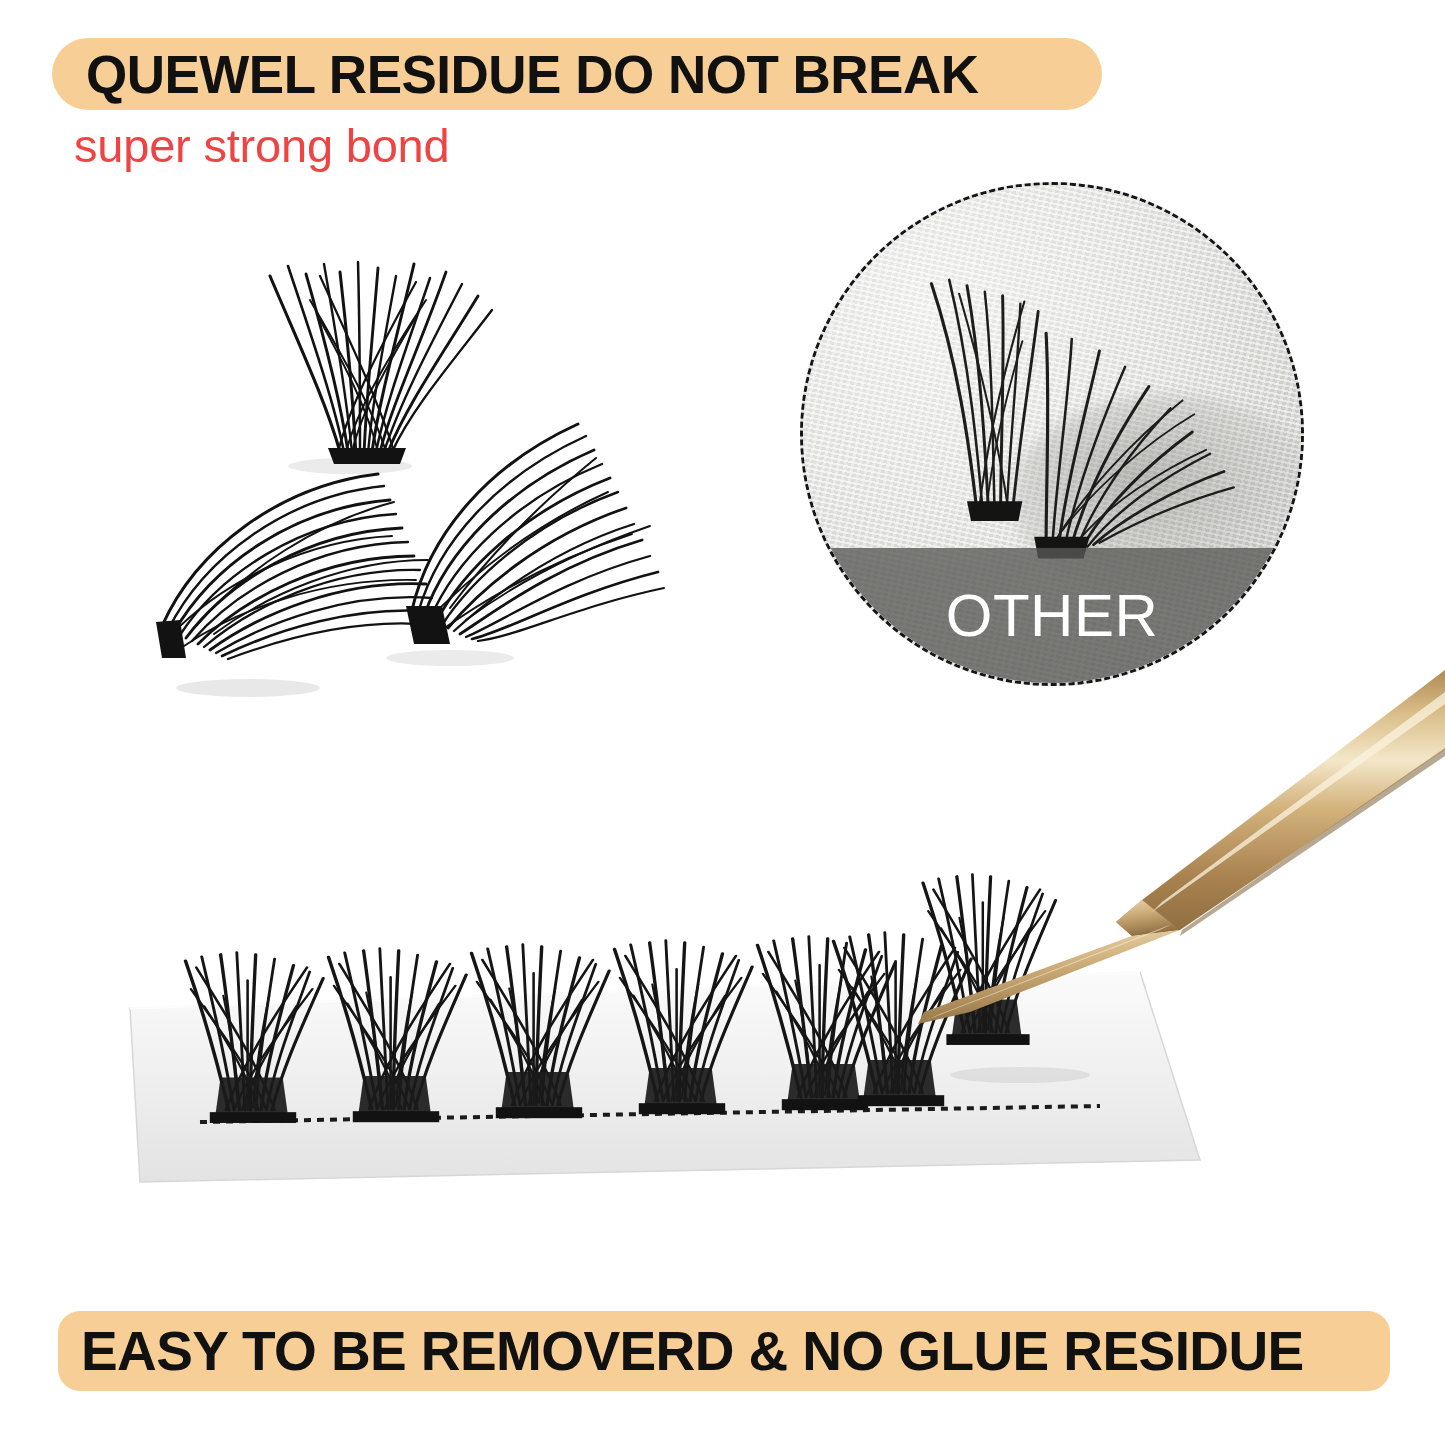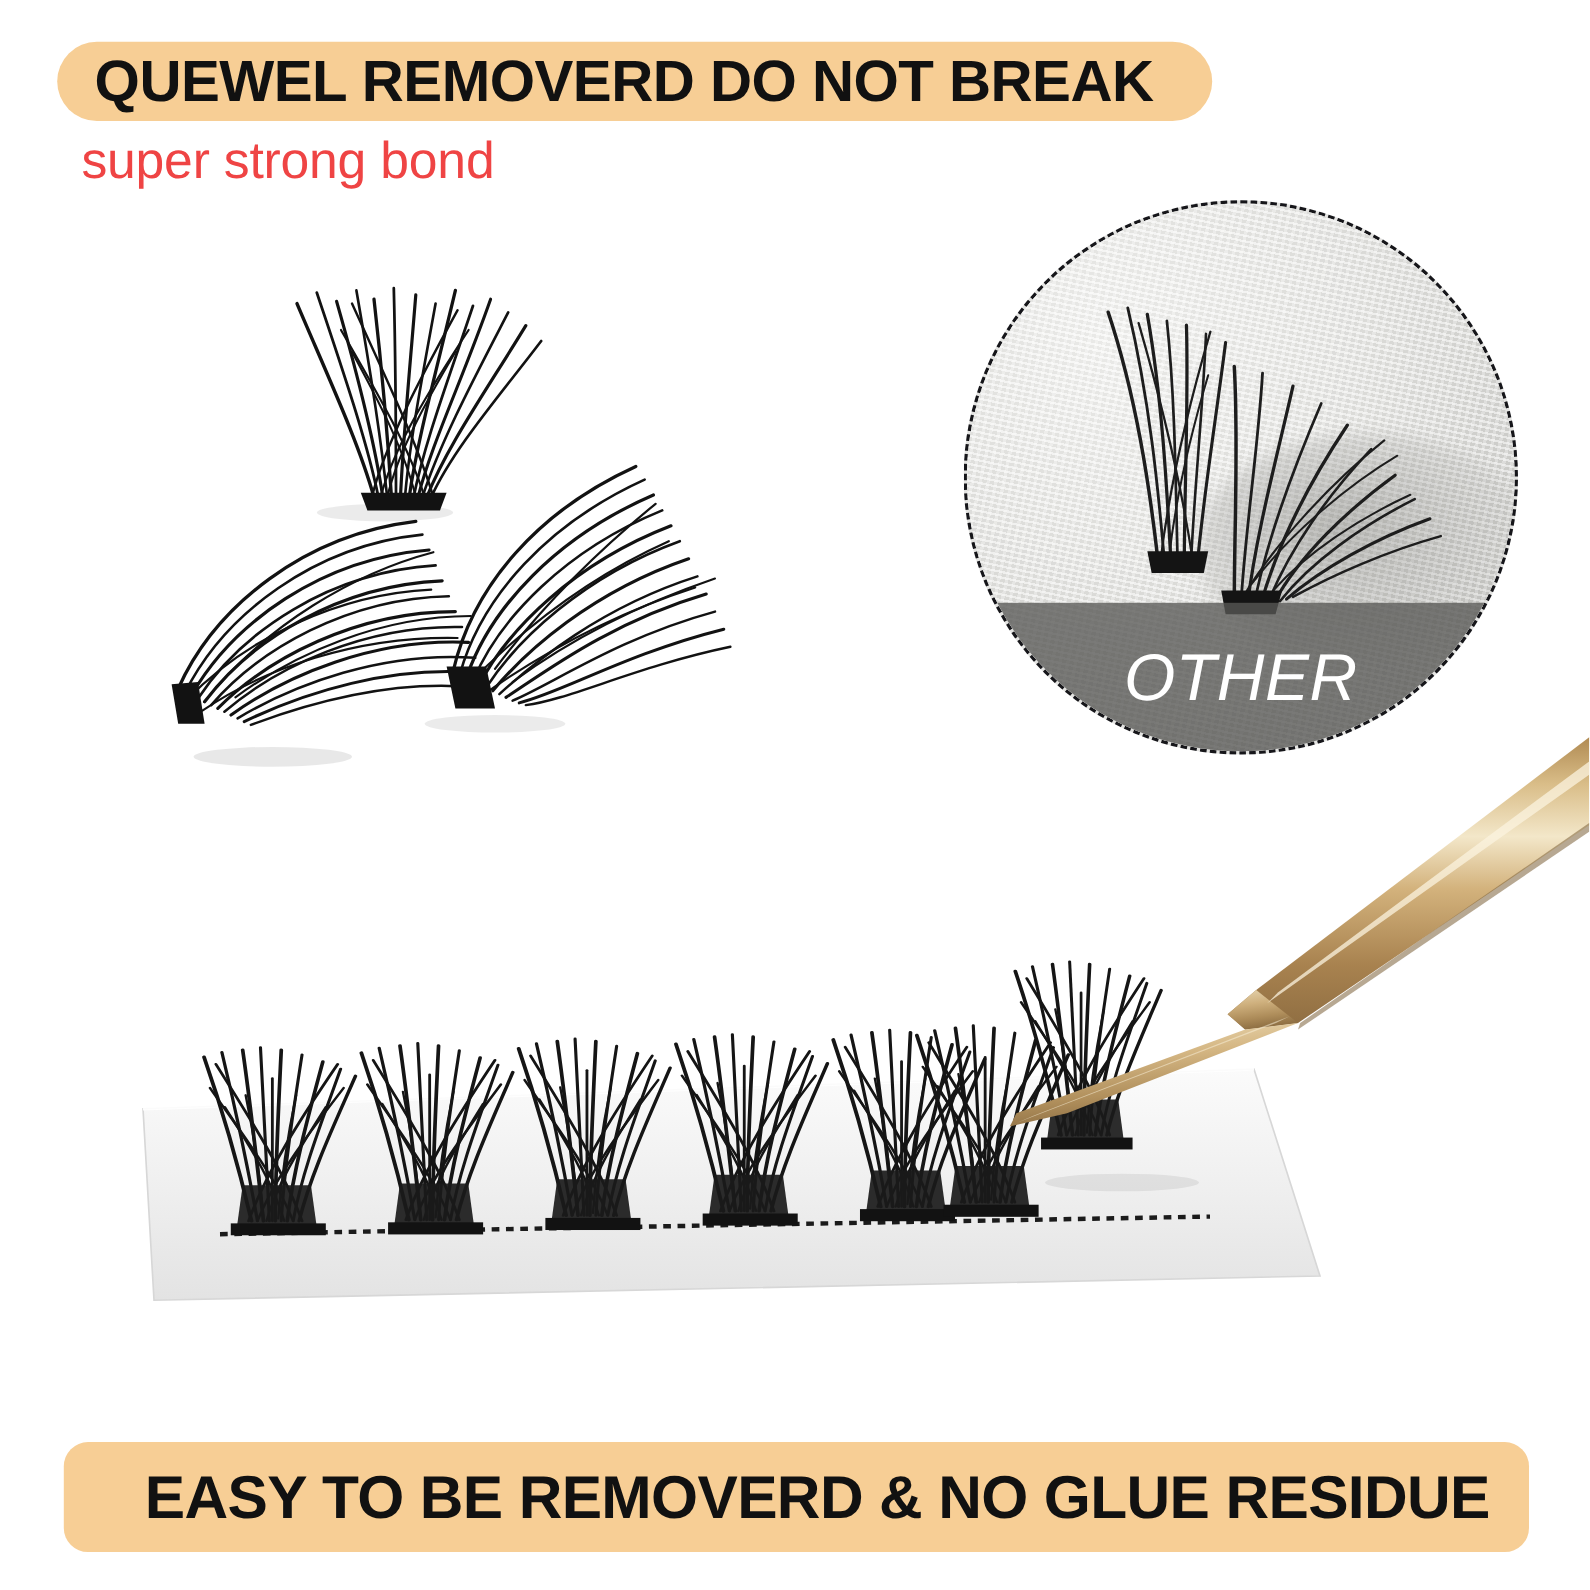--- a/index.html
+++ b/index.html
@@ -36,24 +36,23 @@
     font-size: 53px;
     font-weight: bold;
     color: #111111;
     letter-spacing: -0.5px;
     white-space: nowrap;
   }
   .banner-bottom {
     left: 58px;
     top: 1311px;
     width: 1332px;
-    height: 100px;
+    height: 80px;
     border-radius: 22px;
-    padding-left: 38px;
-    justify-content: center;
+    padding-left: 23px;
   }
   .banner-bottom .banner-text {
     font-size: 55px;
     font-weight: bold;
     color: #111111;
     letter-spacing: -0.6px;
     white-space: nowrap;
   }
 
   .subtitle {
@@ -63,30 +62,29 @@
     font-size: 47px;
     font-weight: normal;
     color: #ef4444;
     letter-spacing: -0.2px;
     white-space: nowrap;
   }
 
   
   .circle-inset {
     position: absolute;
-    left: 876px;
+    left: 800px;
     top: 182px;
     width: 504px;
     height: 504px;
     border-radius: 50%;
     border: 3px dashed #16161a;
     overflow: hidden;
     background: #e3e3e1;
     box-sizing: border-box;
-    font-style: italic;
   }
   .circle-fabric {
     position: absolute;
     inset: 0;
     background:
       radial-gradient(circle at 26% 24%, #f3f3f1 0%, #e6e6e3 38%, #d4d4d1 72%, #c2c2bf 100%);
   }
   .circle-fabric::after {
     content: "";
     position: absolute;
@@ -135,21 +133,21 @@
     pointer-events: none;
   }
   #art-clusters  { left: 120px;  top: 210px;  width: 660px;  height: 520px; }
   #art-strip     { left: 100px;  top: 860px;  width: 1140px; height: 360px; }
   #art-tweezers  { left: 880px;  top: 600px;  width: 565px;  height: 470px; }
 </style>
 </head>
 <body>
 
 <div class="banner banner-top">
-  <span class="banner-text">QUEWEL REMOVERD DO NOT BREAK</span>
+  <span class="banner-text">QUEWEL RESIDUE DO NOT BREAK</span>
 </div>
 
 <div class="subtitle">super strong bond</div>
 
 <svg class="art" id="art-clusters" viewBox="0 0 660 520">
   <defs>
     <g id="fanCluster">
 
       <g stroke="#121212" fill="none" stroke-linecap="round">
         <path d="M100,200 C86,150 58,90 30,24" stroke-width="3.1"></path>

